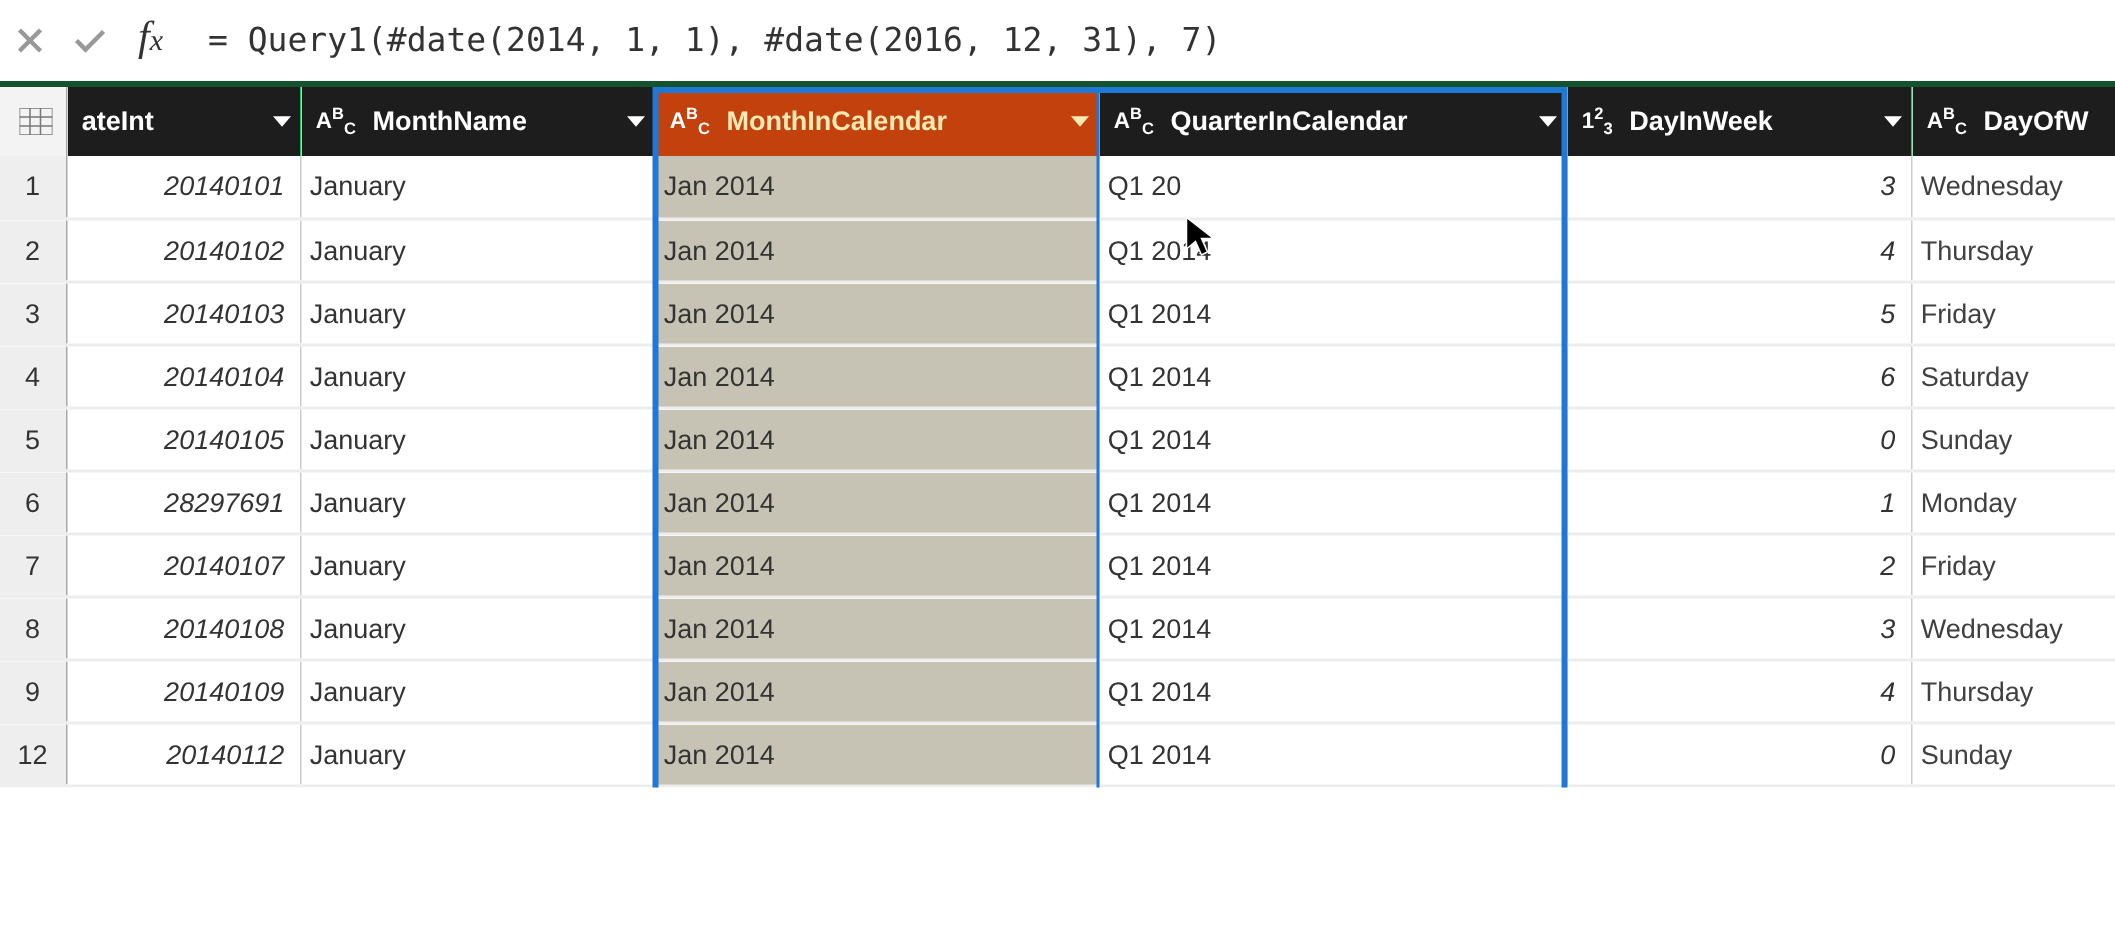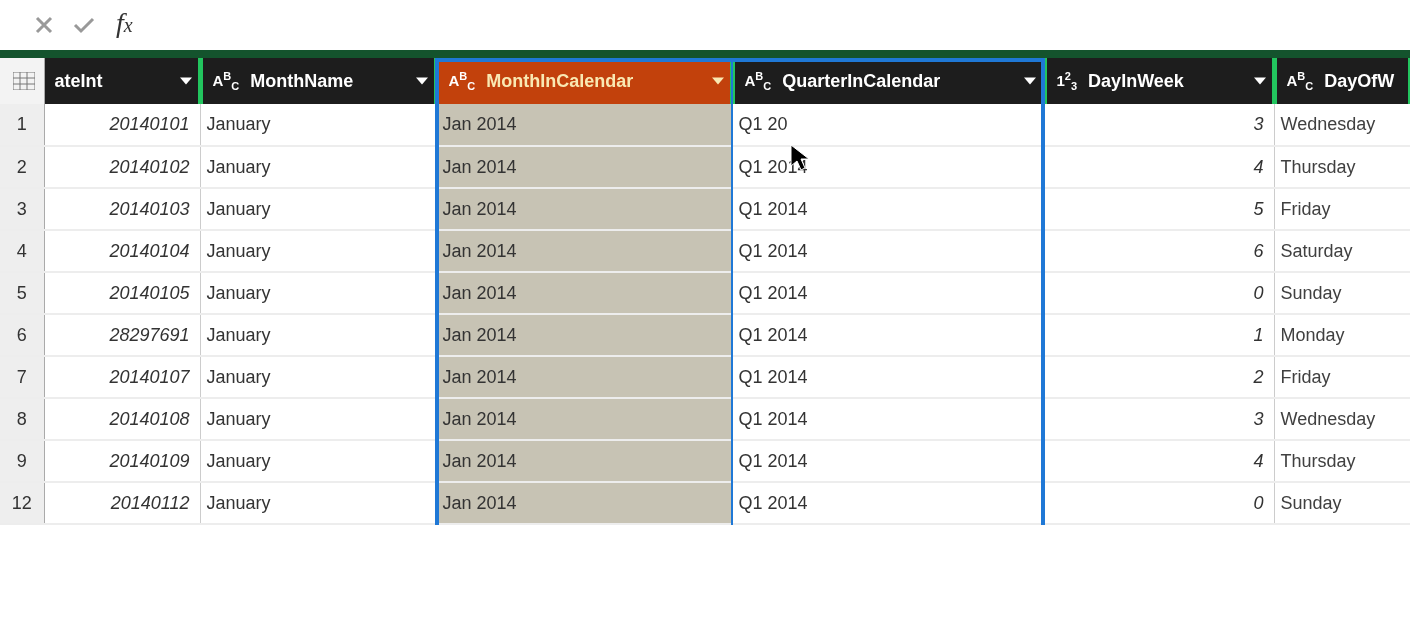--- a/index.html
+++ b/index.html
@@ -9,22 +9,22 @@
     background: #fff;
     width: 1410px;
     overflow: hidden;
   }
 
   
   .formula-bar {
     display: flex;
     align-items: center;
     height: 58px;
-    border-bottom: 8px solid #14532d;
-    padding-left: 24px;
+    border-bottom: 4px solid #14532d;
+    padding-left: 0;
     background: #fff;
   }
   .fb-btn {
     width: 40px;
     height: 40px;
     display: flex;
     align-items: center;
     justify-content: center;
     color: #888;
     font-size: 26px;
@@ -69,21 +69,21 @@
 
   
   thead tr { height: 46px; }
   th {
     background: #1d1d1d;
     color: #fff;
     font-weight: 600;
     text-align: left;
     position: relative;
     padding-left: 10px;
-    border-right: 5px solid #22c55e;
+    border-right: 1px solid #22c55e;
     border-bottom: none;
   }
   th.corner {
     background: #f3f3f3;
     border-right: 1px solid #aaa;
     text-align: center;
   }
   th.corner svg { display: block; margin: auto; }
 
   .type-ico {
@@ -181,20 +181,21 @@
     <svg width="20" height="20" viewBox="0 0 20 20">
         <path d="M3 3 L17 17 M17 3 L3 17" stroke="#999" stroke-width="3" fill="none"></path>
       </svg>
   </div>
   <div class="fb-btn">
     <svg width="24" height="20" viewBox="0 0 24 20">
         <path d="M3 10 L9 16 L21 4" stroke="#999" stroke-width="3" fill="none"></path>
       </svg>
   </div>
   <span class="fx-label">f<span style="font-size:20px;">x</span></span>
+  <input class="formula-input" value="= Query1(#date(2014, 1, 1), #date(2016, 12, 31), 7)" style="">
 </div>
 
 <div class="table-wrap">
   <table class="data-table">
     <colgroup>
       <col class="c-rownum">
         <col class="c-dateint">
         <col class="c-monthname">
       <col class="c-monthincal">
         <col class="c-quarter">

